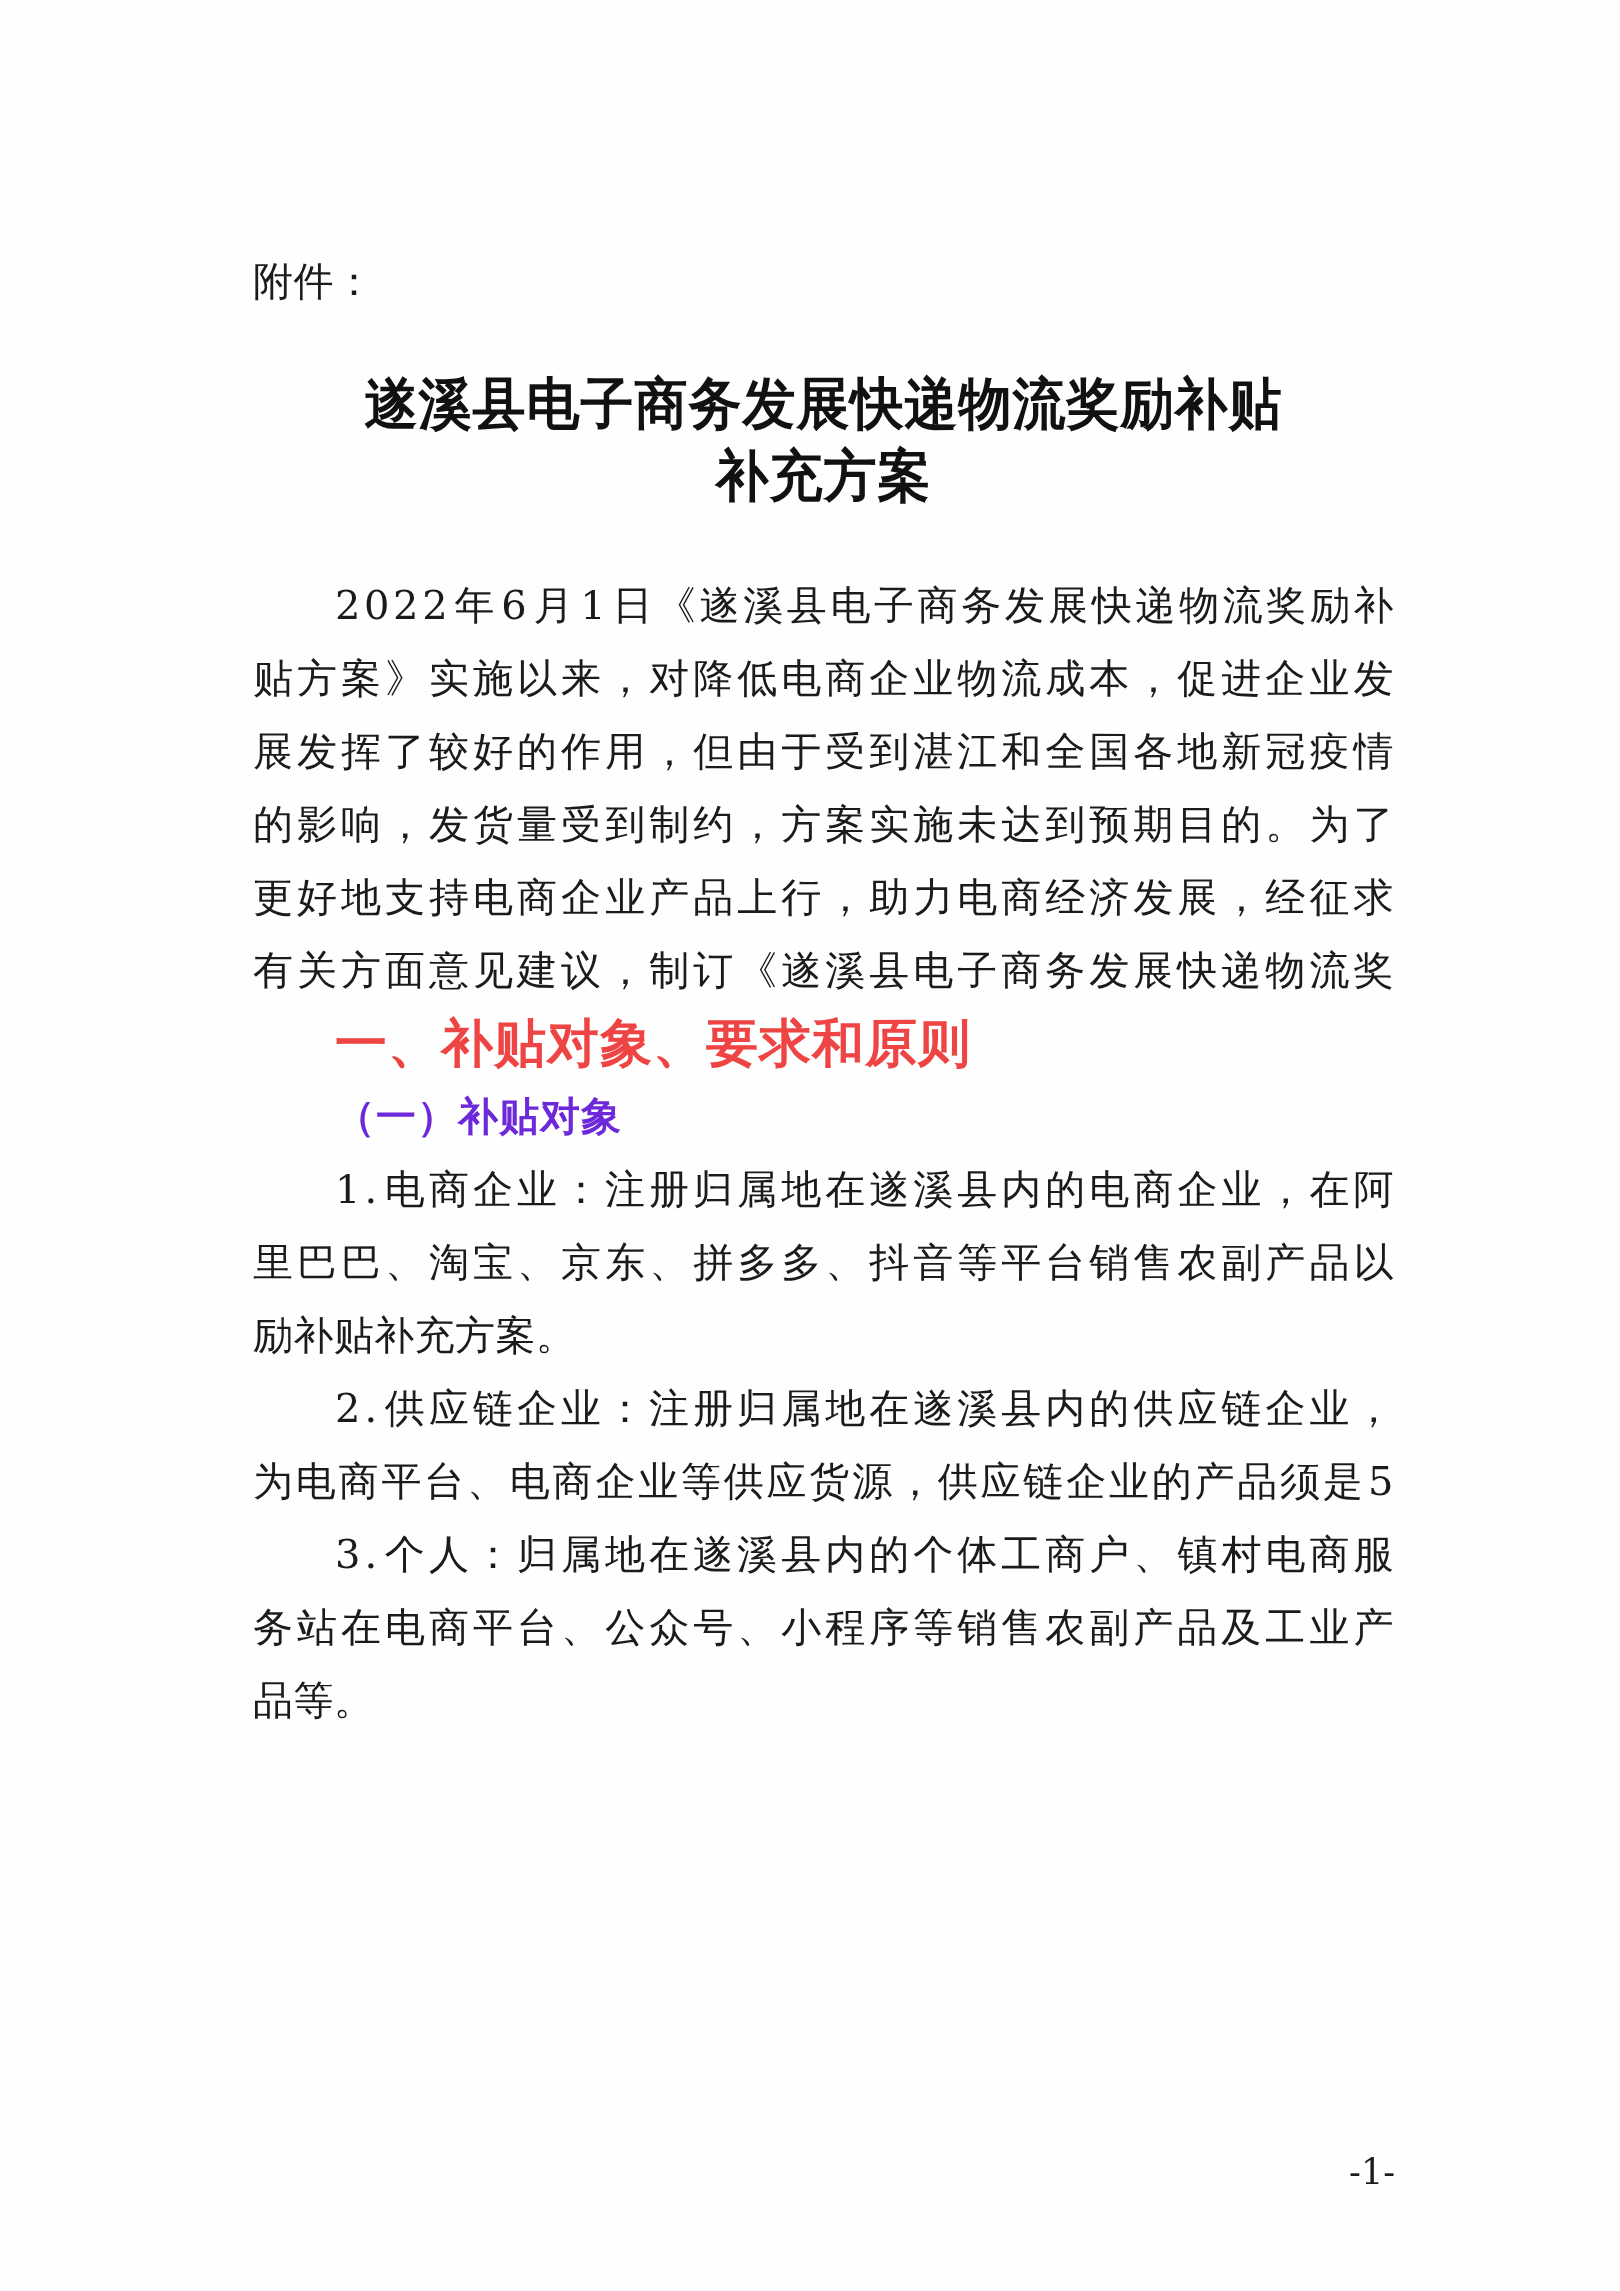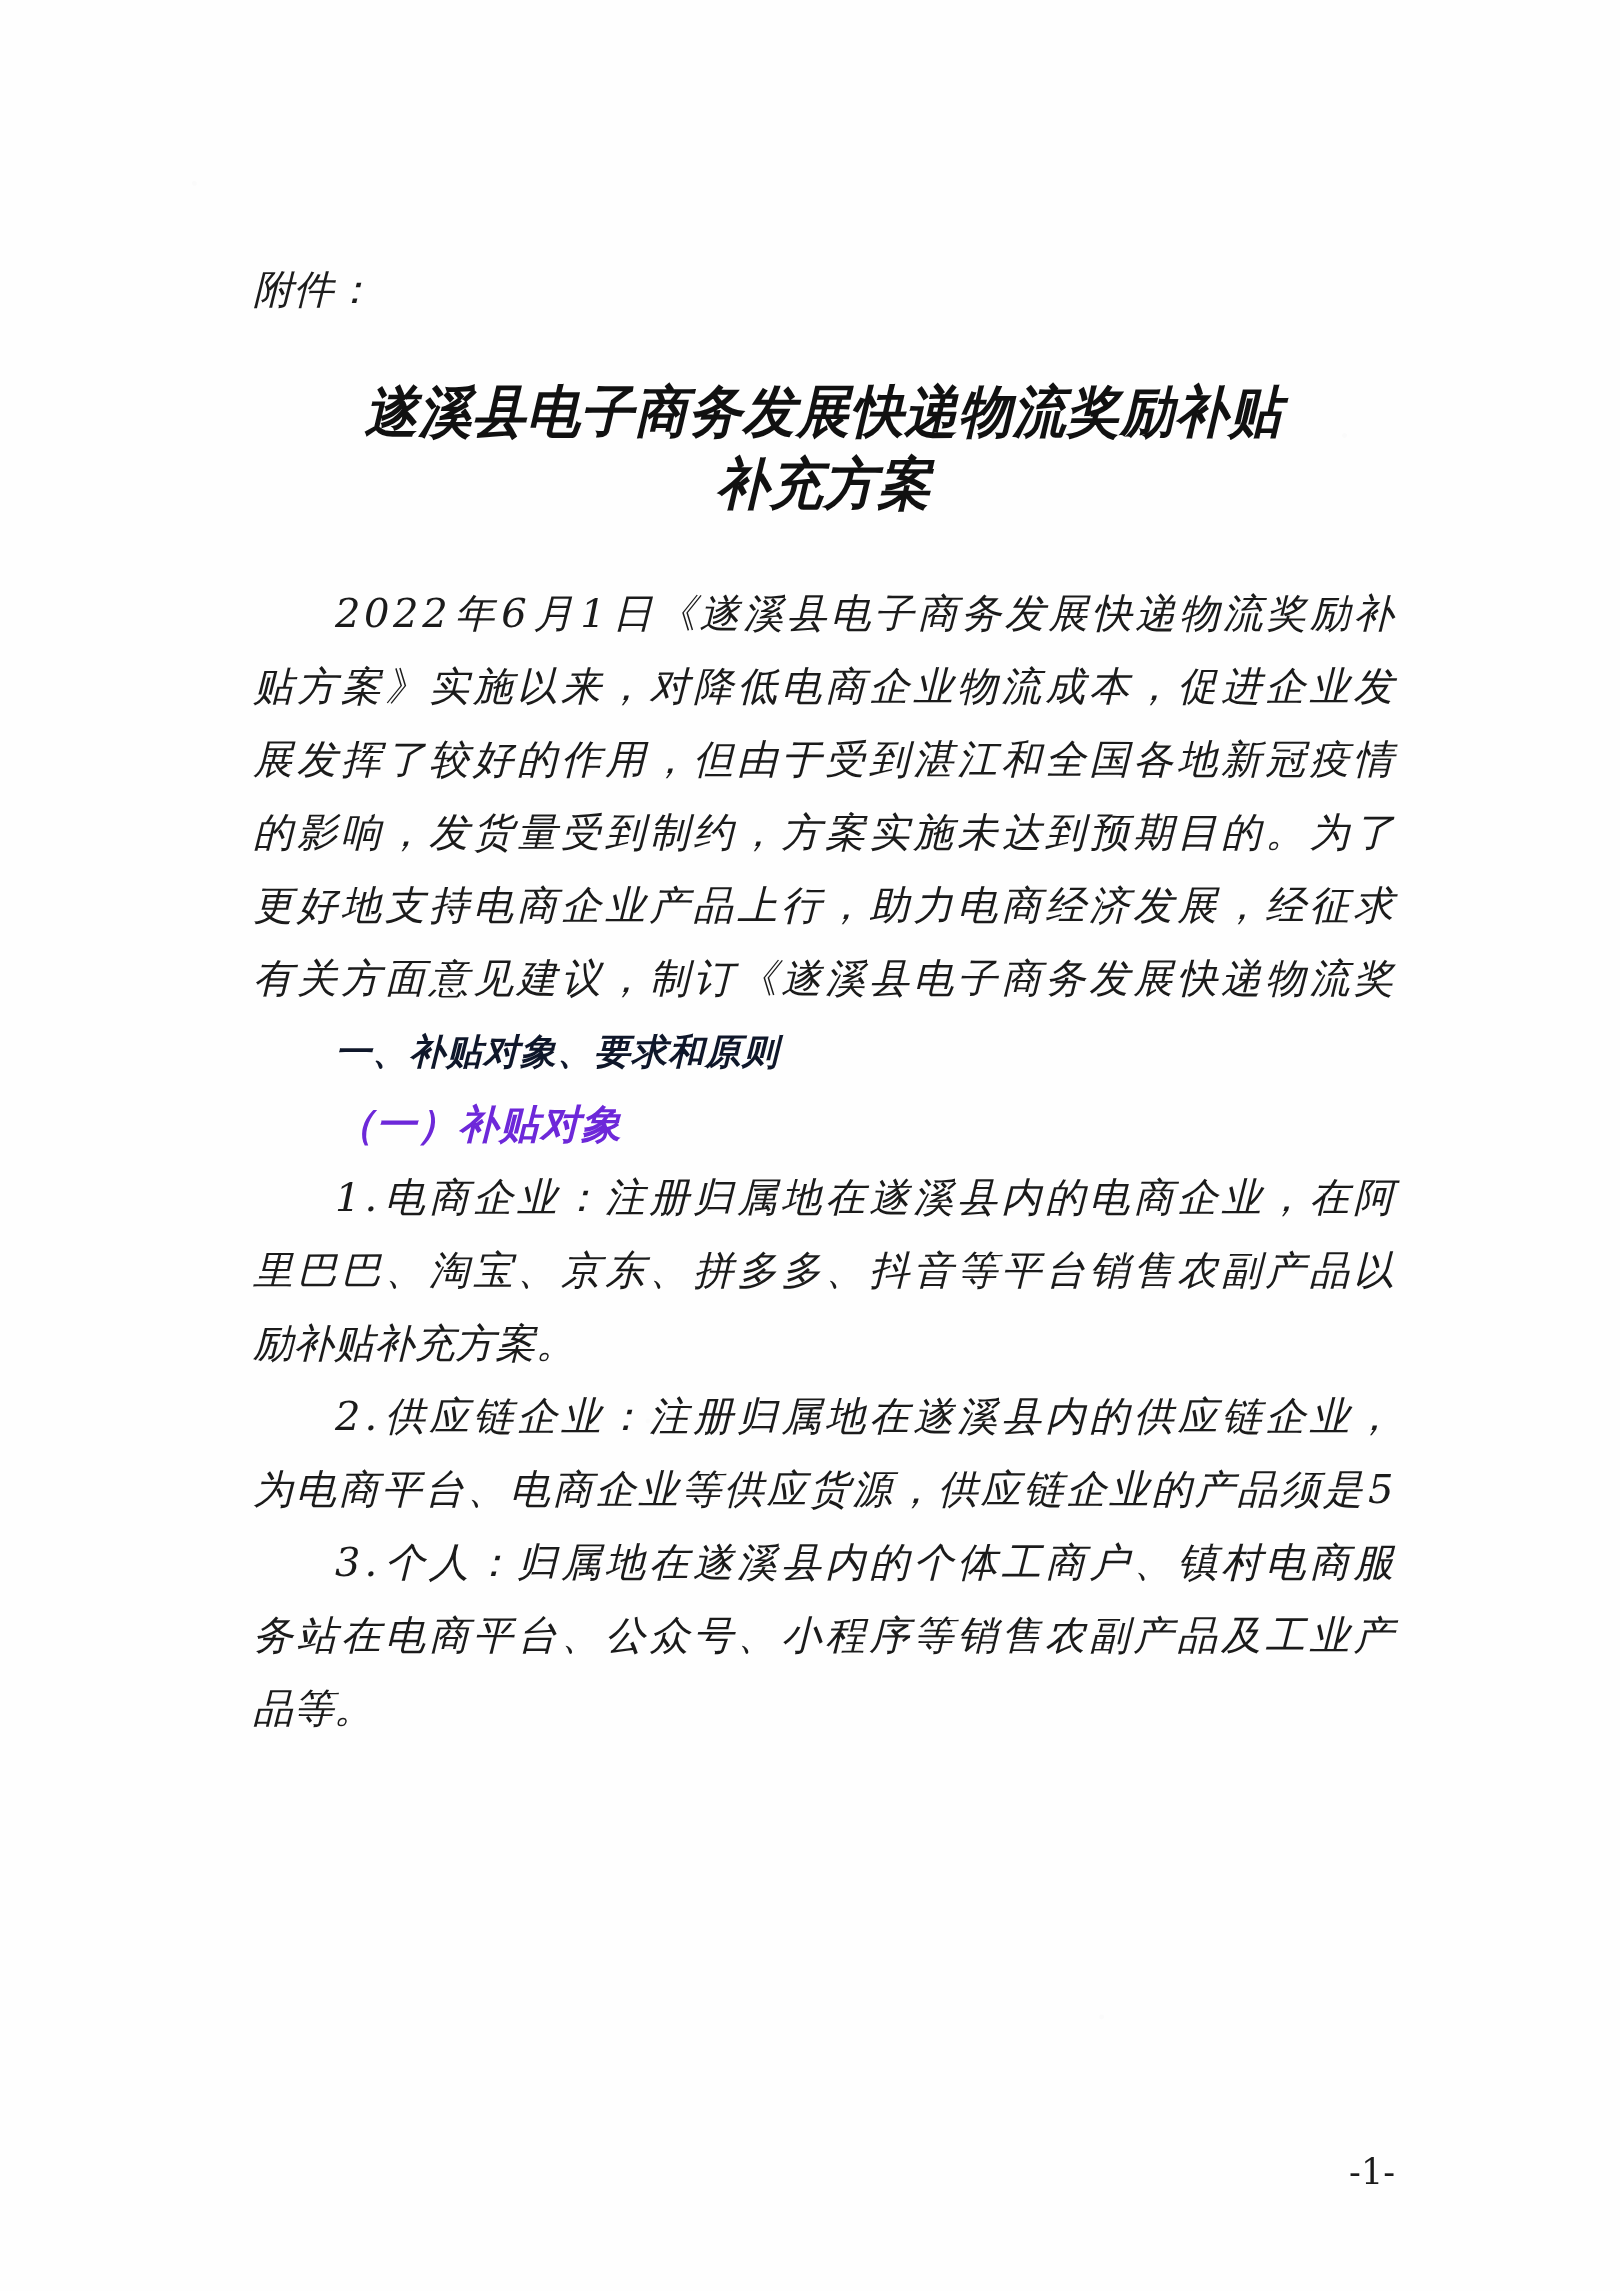--- a/index.html
+++ b/index.html
@@ -25,23 +25,22 @@
     pointer-events: none;
     background:
       radial-gradient(circle at 12% 8%,  rgba(0,0,0,0.012) 0 2px, transparent 2.9px),
       radial-gradient(circle at 83% 19%, rgba(0,0,0,0.010) 0 2px, transparent 2.9px),
       radial-gradient(circle at 40% 62%, rgba(0,0,0,0.010) 0 2px, transparent 2.9px),
       radial-gradient(circle at 68% 88%, rgba(0,0,0,0.010) 0 2px, transparent 2.9px);
   }
   .content {
     position: absolute;
     left: 253px;
-    top: 8px;
+    top: 0;
     width: 1141px;   
-    font-style: italic;
   }
 
   .attach-label {
     margin-top: 257px;
     font-size: 40px;
     line-height: 1.2;
     color: #1c1c1c;
     letter-spacing: 0.5px;
     font-family: "DejaVu Serif", "Liberation Serif", serif;
   }
@@ -76,24 +75,24 @@
   .para .pline.justify {
     display: flex;
     justify-content: space-between;
   }
   .para .pline.justify > span { display: inline-block; }
   .indent2 { padding-left: 82px; }
 
   .lead-gap { height: 65px; }
 
   .heading1 {
-    font-size: 36px;
+    font-size: 52px;
     line-height: 73px;
     font-weight: bold;
-    color: #0f172a;
+    color: #ef4444;
     letter-spacing: 1px;
     padding-left: 82px;
     font-family: "DejaVu Sans", "Liberation Sans", sans-serif;
   }
   .heading2 {
     font-size: 40px;
     line-height: 73px;
     font-weight: bold;
     color: #6d28d9;
     letter-spacing: 1px;

